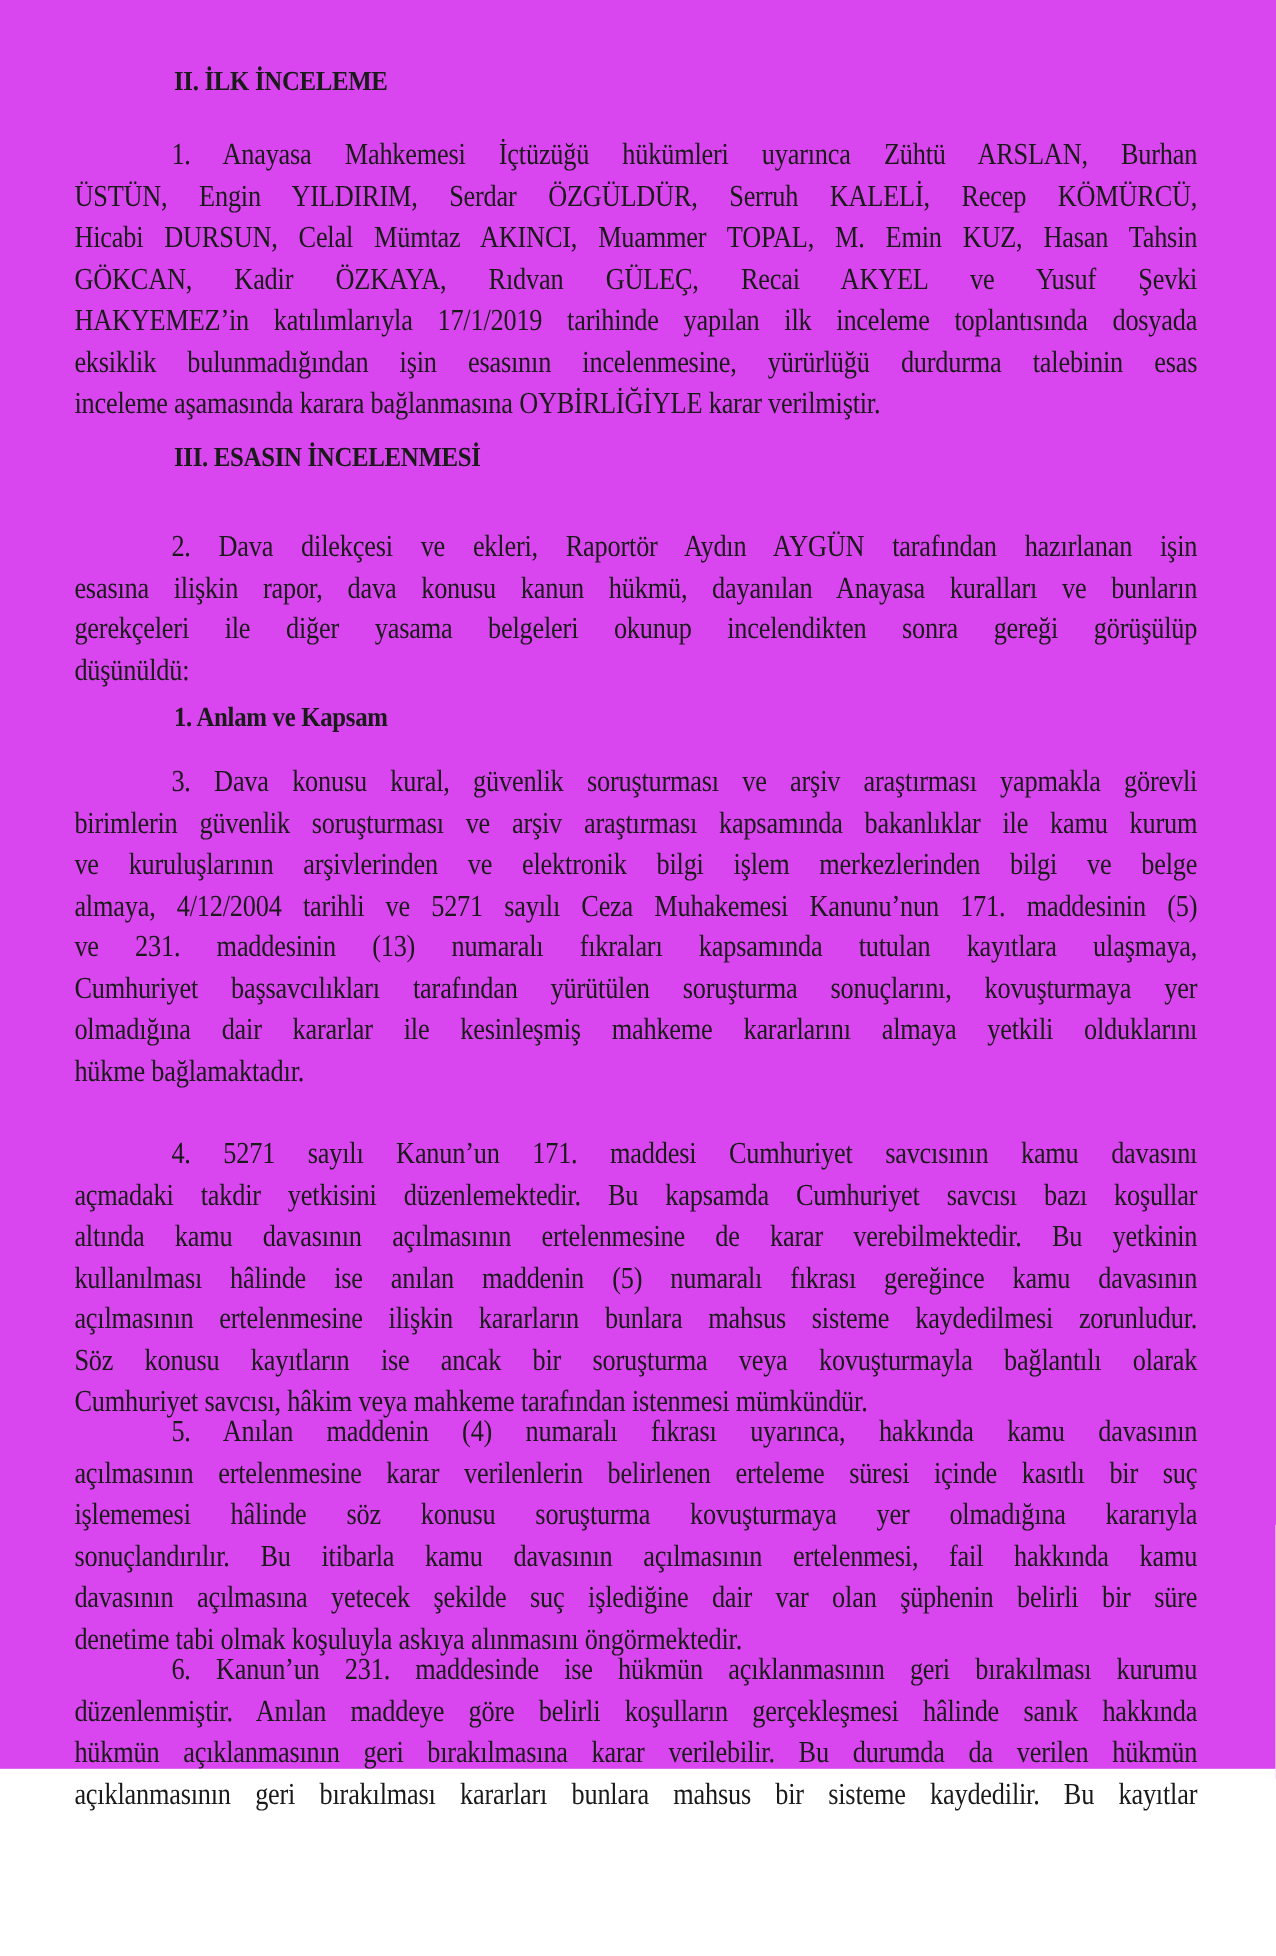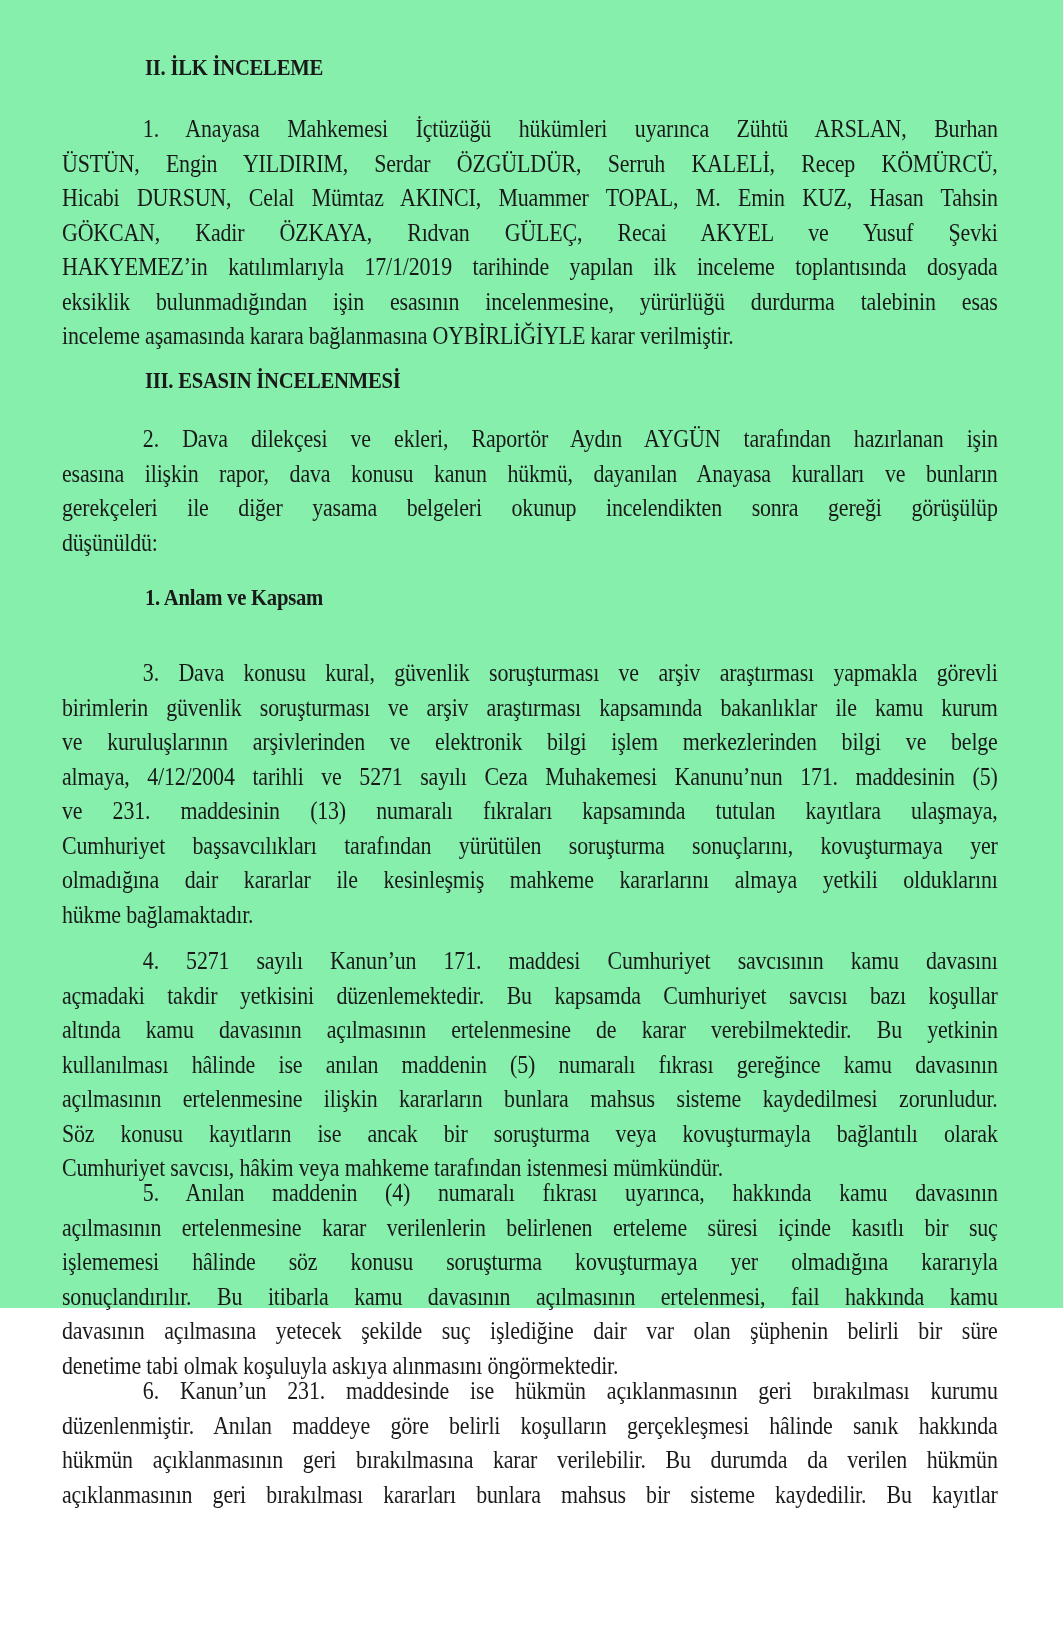--- a/index.html
+++ b/index.html
@@ -1,20 +1,20 @@
 <!DOCTYPE html>
 <html><head>
 <meta charset="utf-8">
 <style>
   html, body { margin: 0; padding: 0; background: #ffffff; }
   body {
     width: 1063px; height: 1630px; position: relative; overflow: hidden;
     font-family: "Liberation Serif", serif; color: #1a1a1a;
   }
-  .page { position: absolute; left: 0; top: 0; width: 1063px; height: 1308px; background: #86efac; }
+  .page { position: absolute; left: 0; top: 0; width: 1063px; height: 1474px; background: #d946ef; }
   .heading {
     position: absolute; left: 145px; font-weight: bold; font-size: 23px;
     letter-spacing: -0.3px; transform: scaleX(0.9); transform-origin: left top;
   }
   .para { position: absolute; left: 62px; width: 936px; }
   .line {
     display: block; height: 34.5px; line-height: 34.5px; font-size: 25.5px;
     white-space: nowrap; text-align: justify; text-align-last: justify;
     transform: scaleX(0.86); transform-origin: left top; width: 1088px;
     letter-spacing: -0.2px;
@@ -34,30 +34,30 @@
     <span class="line">ÜSTÜN, Engin YILDIRIM, Serdar ÖZGÜLDÜR, Serruh KALELİ, Recep KÖMÜRCÜ,</span>
     <span class="line">Hicabi DURSUN, Celal Mümtaz AKINCI, Muammer TOPAL, M. Emin KUZ, Hasan Tahsin</span>
     <span class="line">GÖKCAN, Kadir ÖZKAYA, Rıdvan GÜLEÇ, Recai AKYEL ve Yusuf Şevki</span>
     <span class="line">HAKYEMEZ’in katılımlarıyla 17/1/2019 tarihinde yapılan ilk inceleme toplantısında dosyada</span>
     <span class="line">eksiklik bulunmadığından işin esasının incelenmesine, yürürlüğü durdurma talebinin esas</span>
     <span class="line last">inceleme aşamasında karara bağlanmasına OYBİRLİĞİYLE karar verilmiştir.</span>
   </div>
 
   <div class="heading" style="top:368px">III. ESASIN İNCELENMESİ</div>
 
-  <div class="para" style="top:422px">
+  <div class="para" style="top:438px">
     <span class="line first">2. Dava dilekçesi ve ekleri, Raportör Aydın AYGÜN tarafından hazırlanan işin</span>
     <span class="line">esasına ilişkin rapor, dava konusu kanun hükmü, dayanılan Anayasa kuralları ve bunların</span>
     <span class="line">gerekçeleri ile diğer yasama belgeleri okunup incelendikten sonra gereği görüşülüp</span>
     <span class="line last">düşünüldü:</span>
   </div>
 
   <div class="heading" style="top:585px">1. Anlam ve Kapsam</div>
 
-  <div class="para" style="top:656px">
+  <div class="para" style="top:634px">
     <span class="line first">3. Dava konusu kural, güvenlik soruşturması ve arşiv araştırması yapmakla görevli</span>
     <span class="line">birimlerin güvenlik soruşturması ve arşiv araştırması kapsamında bakanlıklar ile kamu kurum</span>
     <span class="line">ve kuruluşlarının arşivlerinden ve elektronik bilgi işlem merkezlerinden bilgi ve belge</span>
     <span class="line">almaya, 4/12/2004 tarihli ve 5271 sayılı Ceza Muhakemesi Kanunu’nun 171. maddesinin (5)</span>
     <span class="line">ve 231. maddesinin (13) numaralı fıkraları kapsamında tutulan kayıtlara ulaşmaya,</span>
     <span class="line">Cumhuriyet başsavcılıkları tarafından yürütülen soruşturma sonuçlarını, kovuşturmaya yer</span>
     <span class="line">olmadığına dair kararlar ile kesinleşmiş mahkeme kararlarını almaya yetkili olduklarını</span>
     <span class="line last">hükme bağlamaktadır.</span>
   </div>
 

